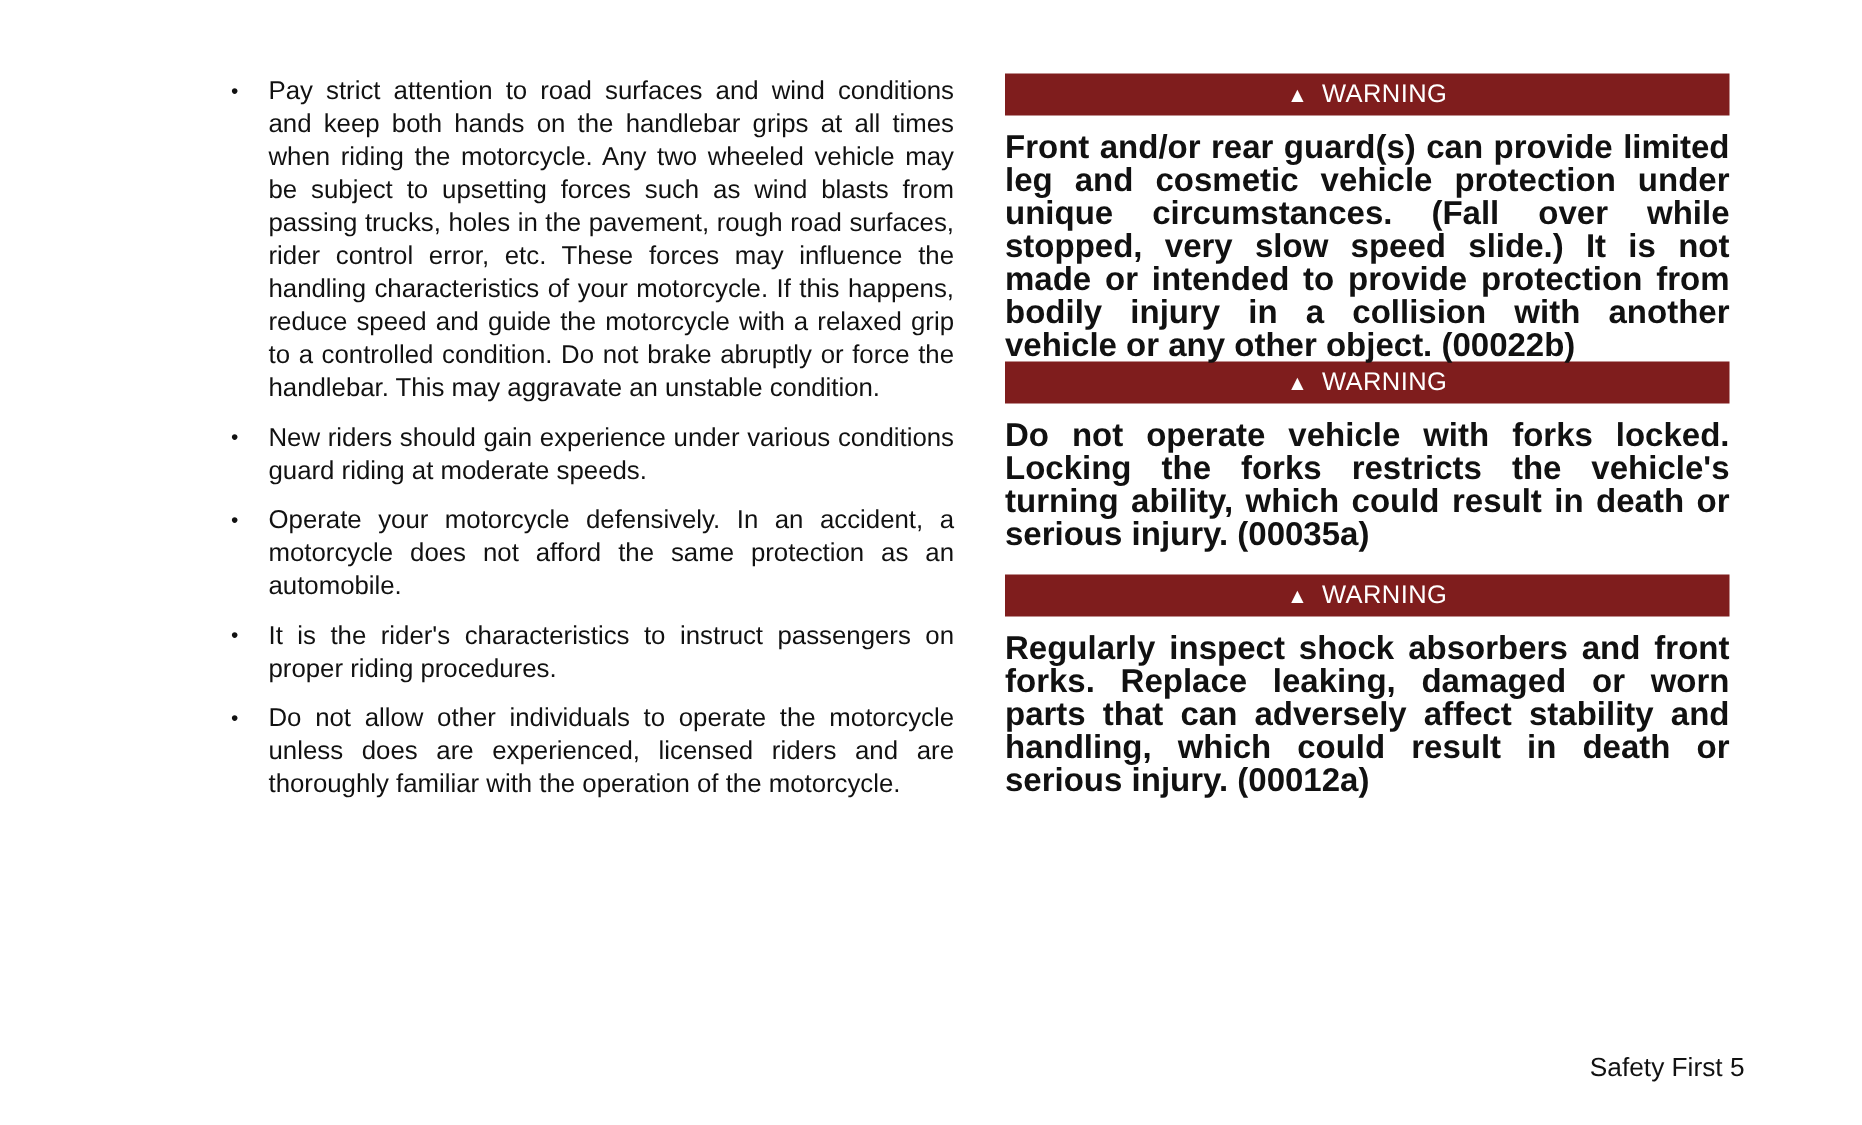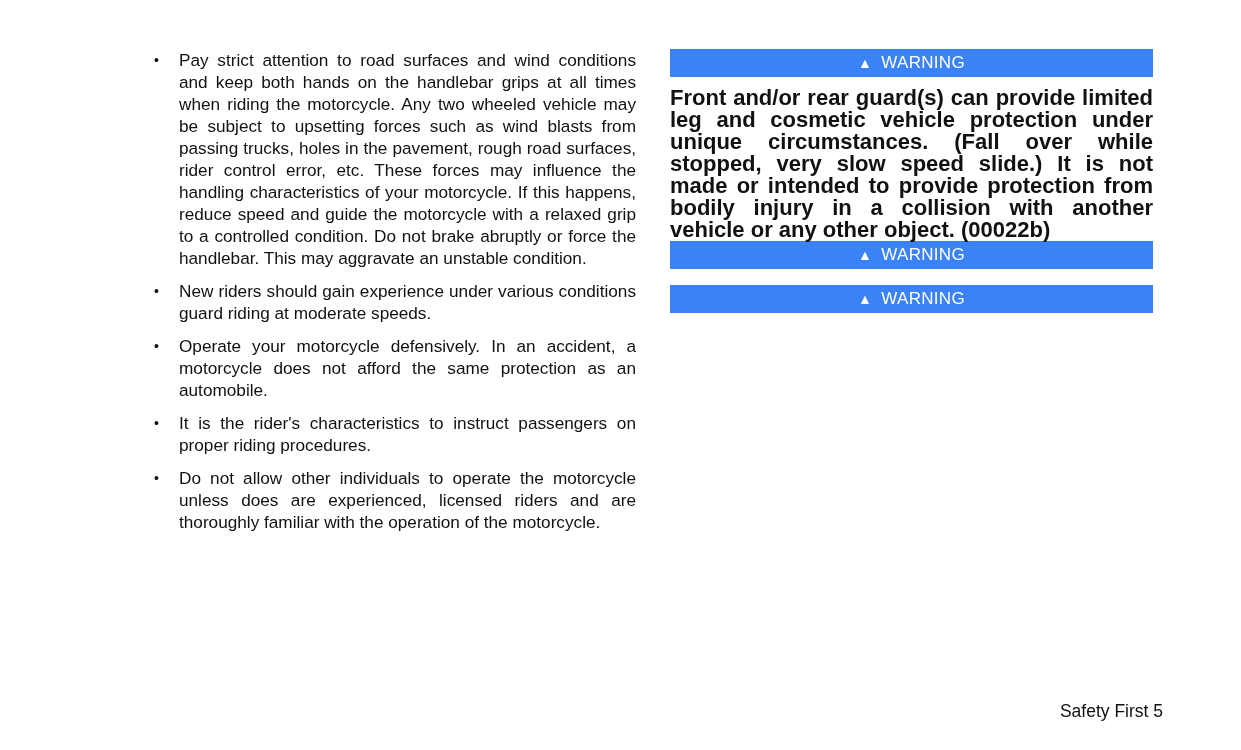--- a/index.html
+++ b/index.html
@@ -36,21 +36,21 @@
       width: 10px;
       font-size: 14px;
     }
     .right-col {
       position: absolute;
       left: 670px;
       top: 49px;
       width: 483px;
     }
     .warning-bar {
-      background: #3b82f6;
+      background: #7f1d1d;
       color: #ffffff;
       height: 28px;
       line-height: 28px;
       text-align: center;
       font-size: 17px;
       letter-spacing: 0.3px;
     }
     .warning-bar .tri {
       display: inline-block;
       font-size: 14px;
@@ -116,25 +116,27 @@
     </div>
     <div class="warning-text">Front and/or rear guard(s) can provide limited leg and cosmetic vehicle protection under unique circumstances. (Fall over while stopped, very slow speed slide.) It is not made or intended to provide protection from bodily injury in a collision with another vehicle or any other object. (00022b)</div>
   </div>
 
 
   <div class="warning-block">
     <div class="warning-bar">
       <span class="tri">▲</span>
       <span>WARNING</span>
     </div>
+    <div class="warning-text">Do not operate vehicle with forks locked. Locking the forks restricts the vehicle's turning ability, which could result in death or serious injury. (00035a)</div>
   </div>
 
   <div class="gap"></div>
 
   <div class="warning-block">
     <div class="warning-bar">
       <span class="tri">▲</span>
       <span>WARNING</span>
     </div>
+    <div class="warning-text">Regularly inspect shock absorbers and front forks. Replace leaking, damaged or worn parts that can adversely affect stability and handling, which could result in death or serious injury. (00012a)</div>
   </div>
 </div>
 
 <div class="footer">Safety First 5</div>
 
 </body></html>

